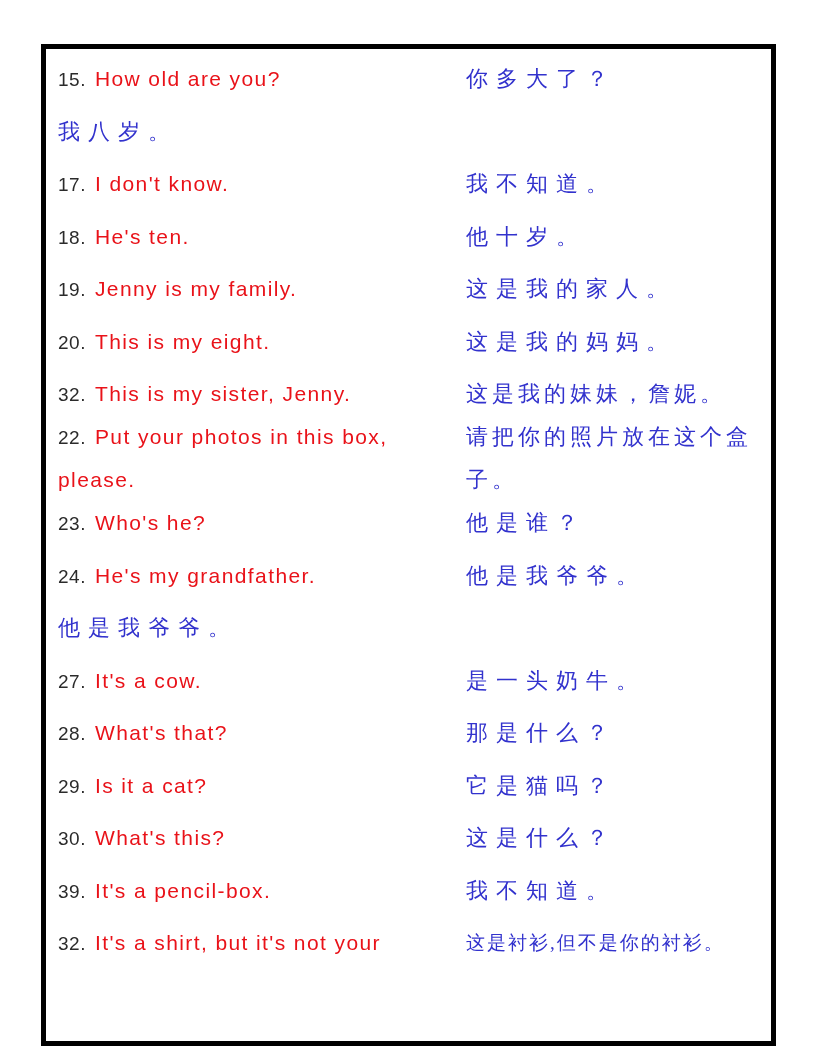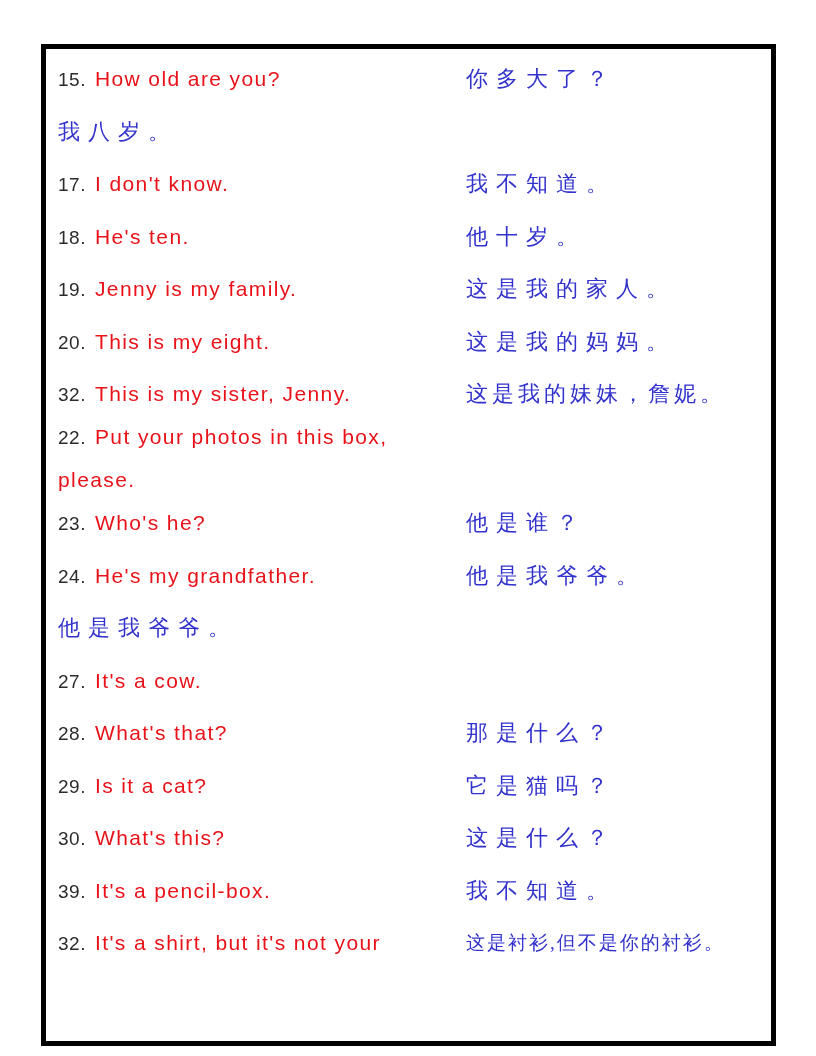--- a/index.html
+++ b/index.html
@@ -101,34 +101,36 @@
         <div class="row">
           <div class="en-cell"><span class="num">20.</span><span class="en">This is my eight.</span></div>
           <div class="zh-cell"><span class="zh">这是我的妈妈。</span></div>
         </div>
         <div class="row">
           <div class="en-cell"><span class="num">32.</span><span class="en">This is my sister, Jenny.</span></div>
           <div class="zh-cell"><span class="zh tight">这是我的妹妹，詹妮。</span></div>
         </div>
         <div class="row">
           <div class="en-cell"><span class="num">22.</span><span class="en">Put your photos in this box, please.</span></div>
+          <div class="zh-cell"><span class="zh tight">请把你的照片放在这个盒子。</span></div>
         </div>
         <div class="row">
           <div class="en-cell"><span class="num">23.</span><span class="en">Who's he?</span></div>
           <div class="zh-cell"><span class="zh">他是谁？</span></div>
         </div>
         <div class="row">
           <div class="en-cell"><span class="num">24.</span><span class="en">He's my grandfather.</span></div>
           <div class="zh-cell"><span class="zh">他是我爷爷。</span></div>
         </div>
         <div class="row">
           <div class="zh-cell"><span class="zh">他是我爷爷。</span></div>
         </div>
         <div class="row">
           <div class="en-cell"><span class="num">27.</span><span class="en">It's a cow.</span></div>
+          <div class="zh-cell"><span class="zh">是一头奶牛。</span></div>
         </div>
         <div class="row">
           <div class="en-cell"><span class="num">28.</span><span class="en">What's that?</span></div>
           <div class="zh-cell"><span class="zh">那是什么？</span></div>
         </div>
         <div class="row">
           <div class="en-cell"><span class="num">29.</span><span class="en">Is it a cat?</span></div>
           <div class="zh-cell"><span class="zh">它是猫吗？</span></div>
         </div>
         <div class="row">

